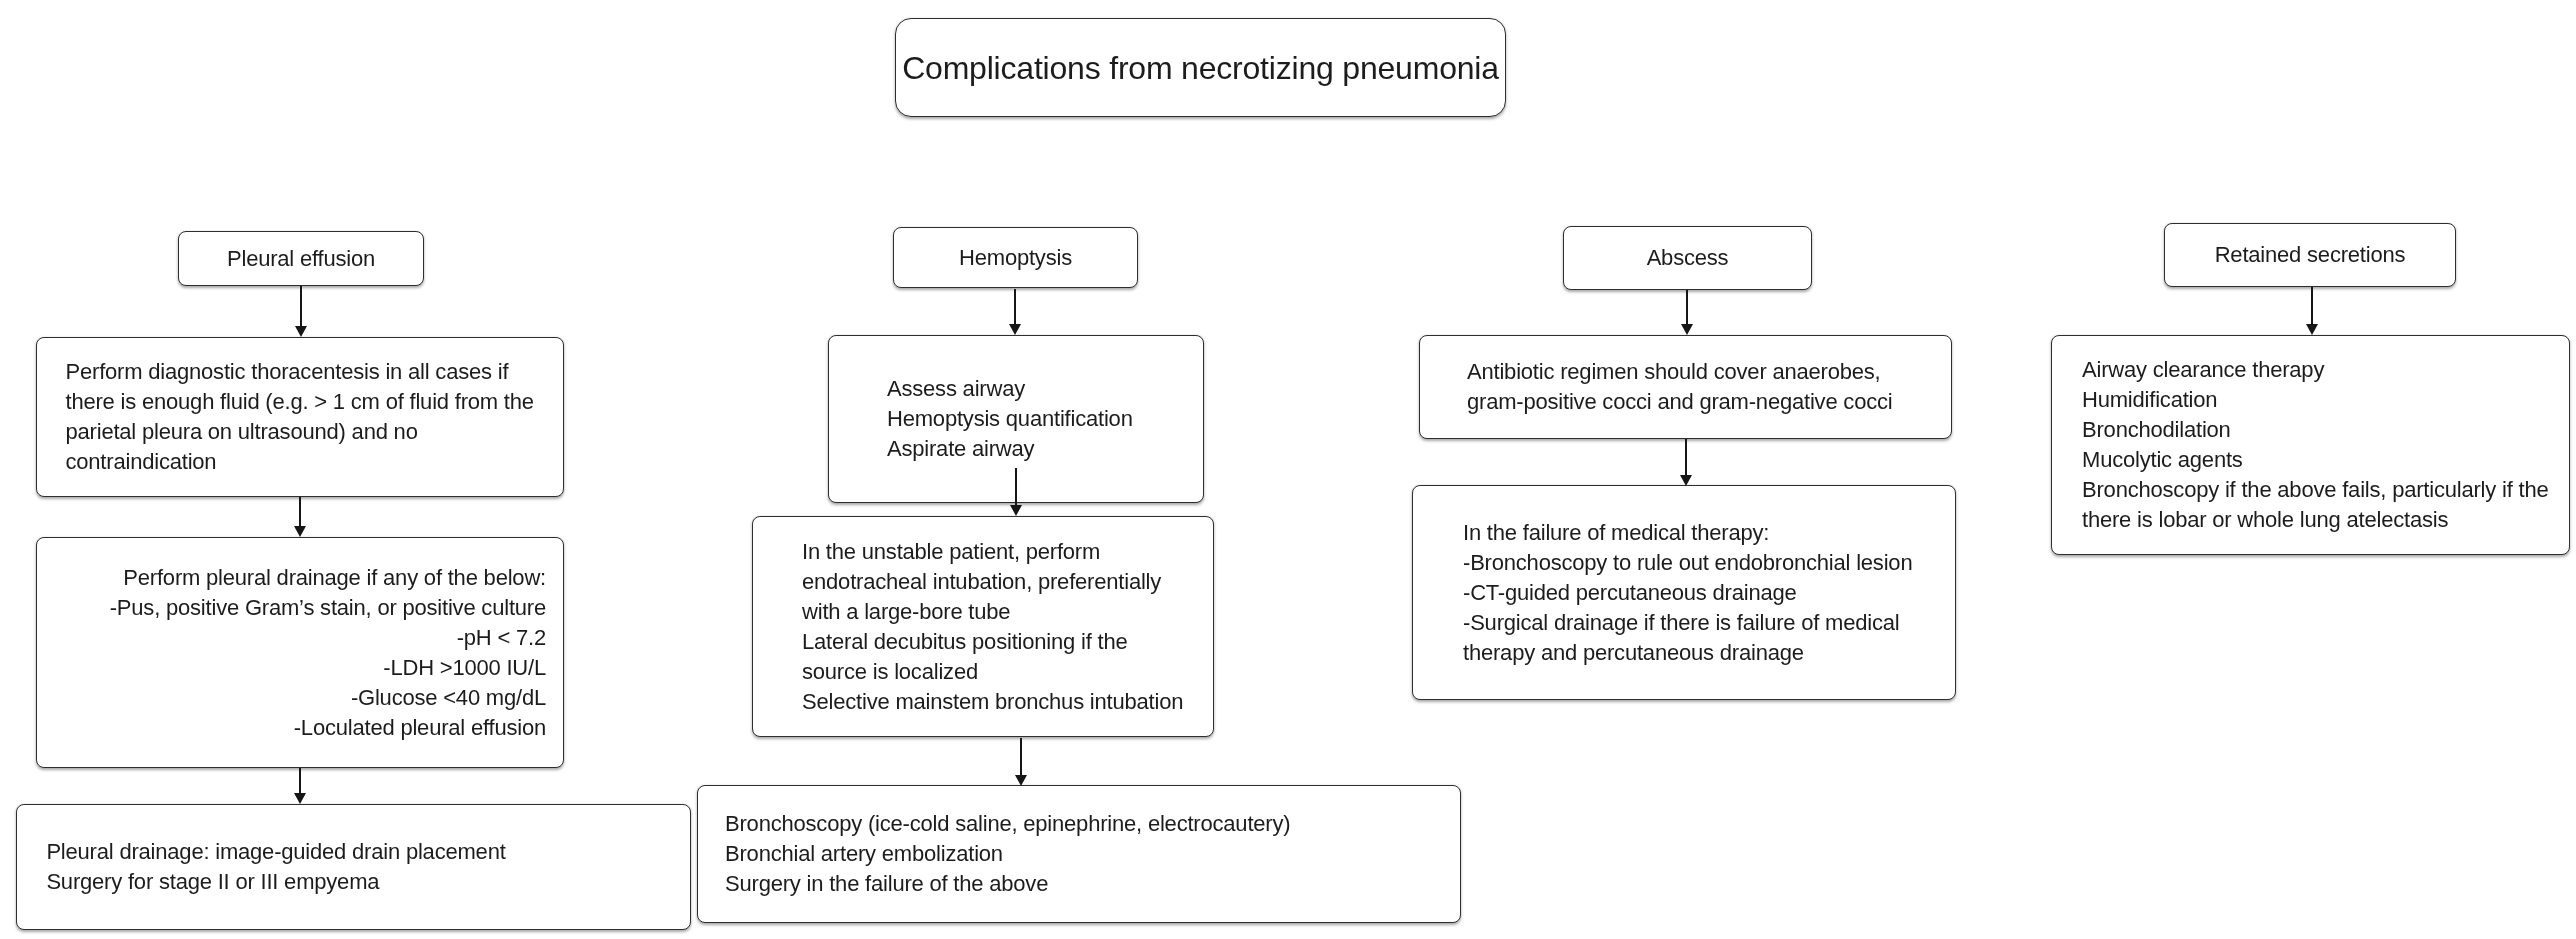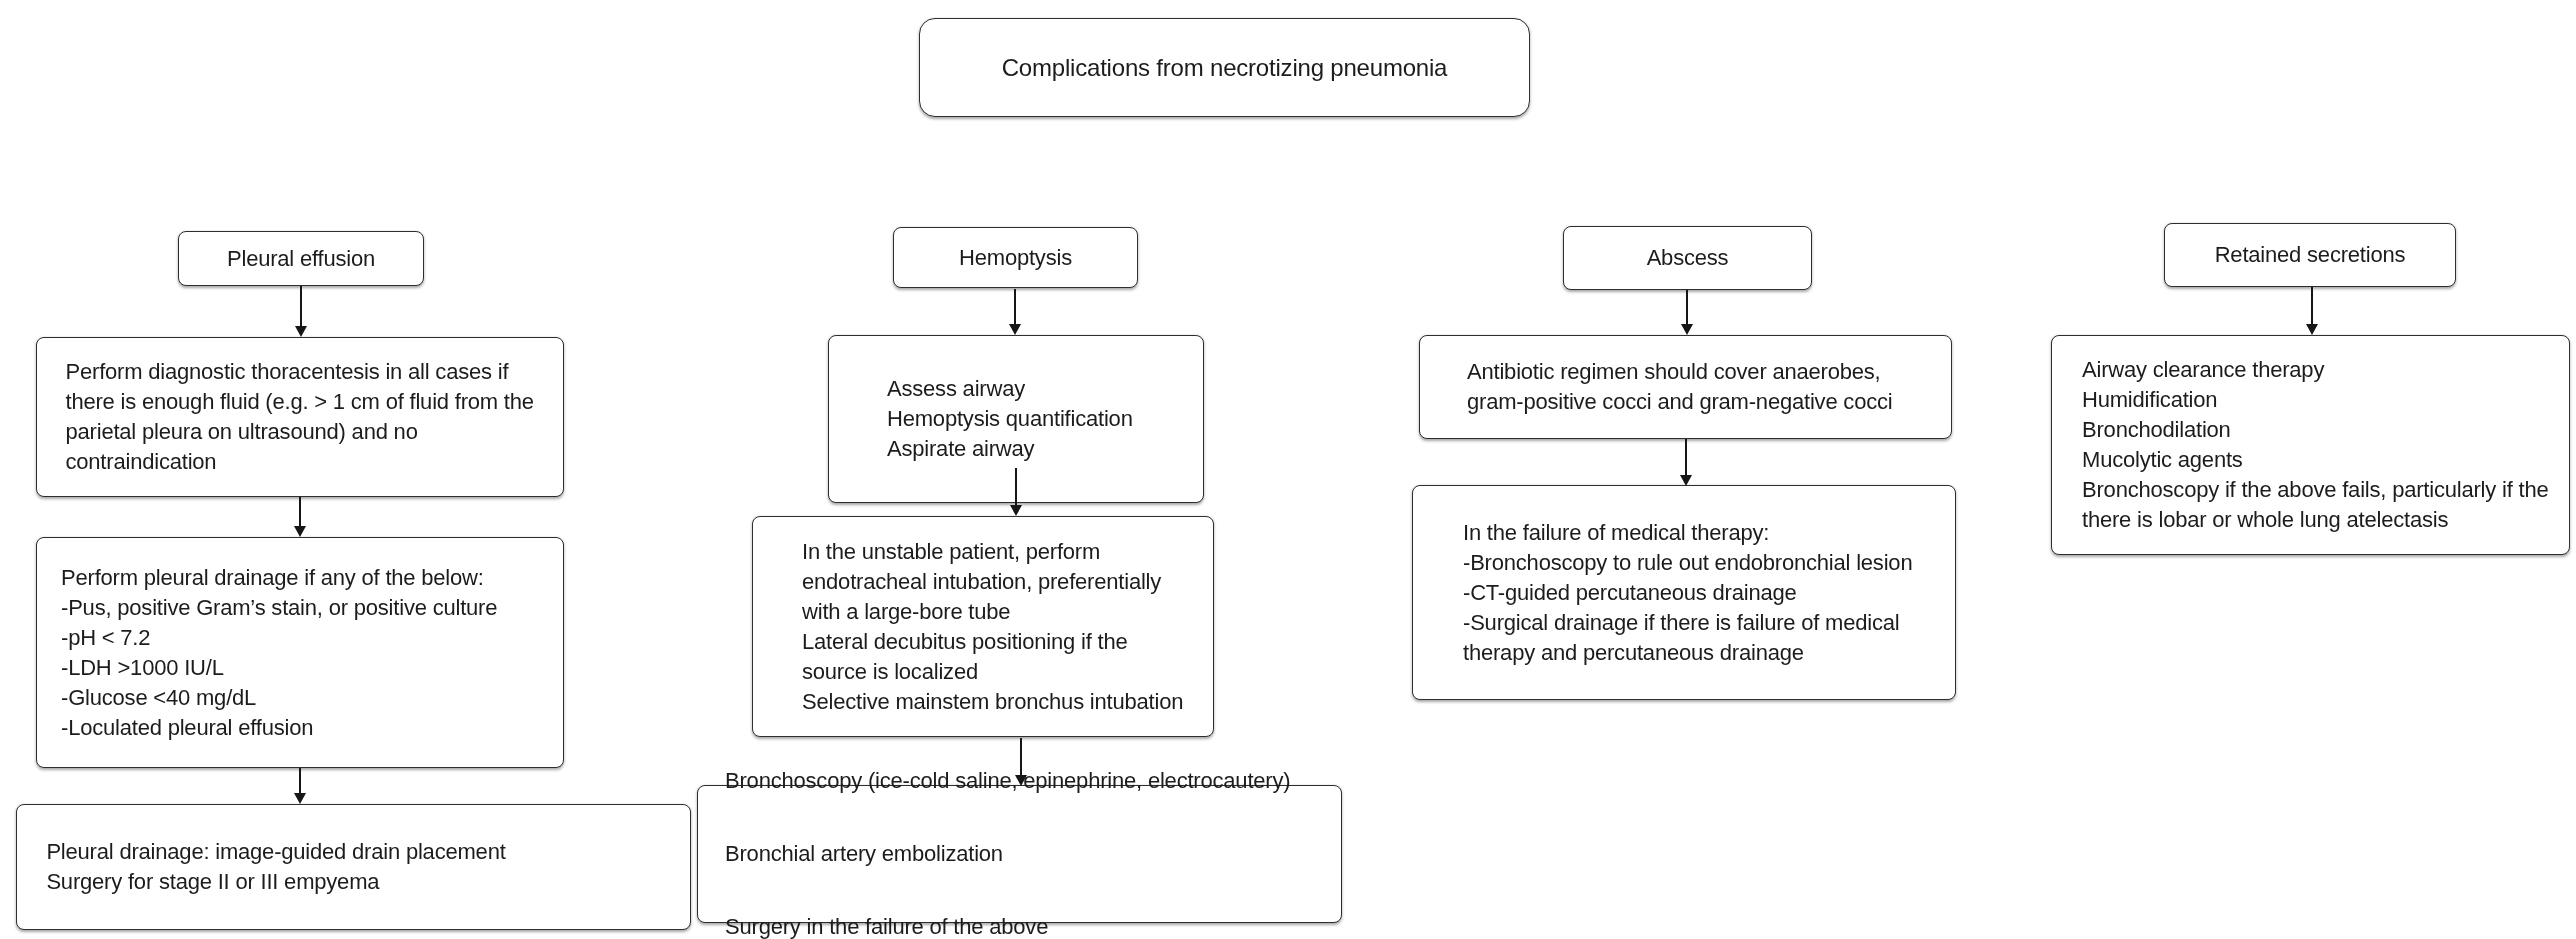--- a/index.html
+++ b/index.html
@@ -9,39 +9,39 @@
     -webkit-font-smoothing:antialiased;
   }
   .box{
     position:absolute;box-sizing:border-box;background:#ffffff;
     border:1.8px solid #2e2e2e;border-radius:8px;
     box-shadow:0 1.8px 3px rgba(0,0,0,0.35);
     display:flex;flex-direction:column;justify-content:center;
     font-size:22px;line-height:30px;letter-spacing:-0.2px;
   }
   .box.header{align-items:center;text-align:center;padding:0 6px;}
-  .box.title{align-items:center;text-align:center;font-size:24px;border-radius:16px;margin-left:24px;}
+  .box.title{align-items:center;text-align:center;font-size:32px;border-radius:16px;}
   .line{white-space:normal;}
   .arrow{position:absolute;width:12px;}
   .arrow .shaft{position:absolute;left:5.2px;top:0;bottom:9px;width:1.8px;background:#161616;}
   .arrow .head{position:absolute;left:0;bottom:0;width:0;height:0;
     border-left:6px solid transparent;border-right:6px solid transparent;
     border-top:11px solid #161616;}
 
   #title-box{left:895px;top:18px;width:611px;height:99px;}
 
   #c1h{left:178px;top:231px;width:246px;height:55px;}
   #c1b1{left:36px;top:337px;width:528px;height:160px;padding:0 17px 0 28.5px;}
-  #c1b2{left:36px;top:537px;width:528px;height:231px;padding:0 17px 0 24px;}
+  #c1b2{left:36px;top:537px;width:528px;height:231px;padding:0 17px 0 24px;text-align:right;}
   #c1b3{left:16.4px;top:804px;width:675px;height:126px;padding:0 17px 0 29px;}
 
   #c2h{left:893px;top:227px;width:245px;height:61px;}
   #c2b1{left:828px;top:335px;width:376px;height:168px;padding:0 12px 0 58px;}
   #c2b2{left:752px;top:516px;width:462px;height:221px;padding:0 17px 0 49px;}
-  #c2b3{left:697px;top:785px;width:645px;height:138px;padding:0 16px 0 27px;gap:43px;}
+  #c2b3{left:697px;top:785px;width:764px;height:138px;padding:0 16px 0 27px;}
 
   #c3h{left:1563px;top:226px;width:249px;height:64px;}
   #c3b1{left:1419px;top:335px;width:533px;height:104px;padding:0 24px 0 47px;}
   #c3b2{left:1412px;top:485px;width:544px;height:215px;padding:0 20.6px 0 50px;}
 
   #c4h{left:2164px;top:223px;width:292px;height:64px;}
   #c4b1{left:2051px;top:335px;width:519px;height:220px;padding:0 18px 0 30px;}
 
   #a1{left:295px;top:286px;height:51px;}
   #a2{left:294px;top:497px;height:40px;}

